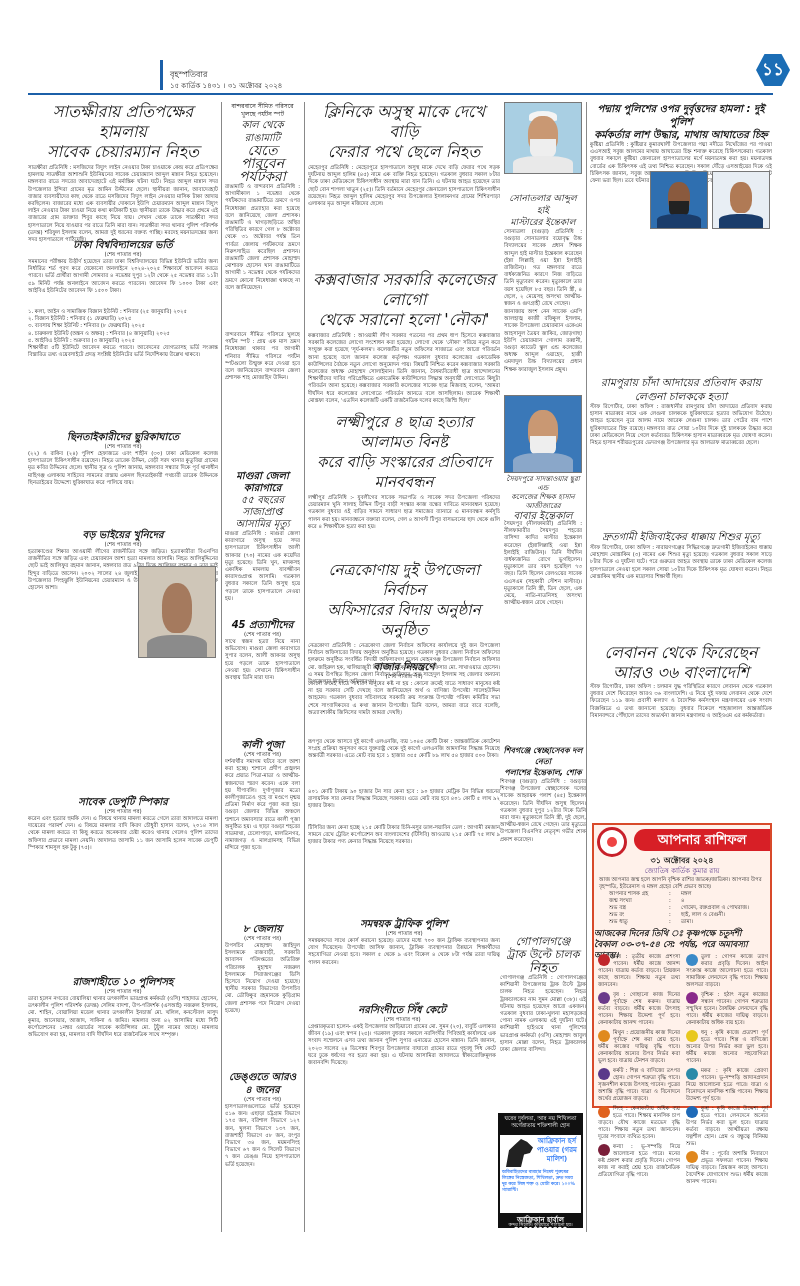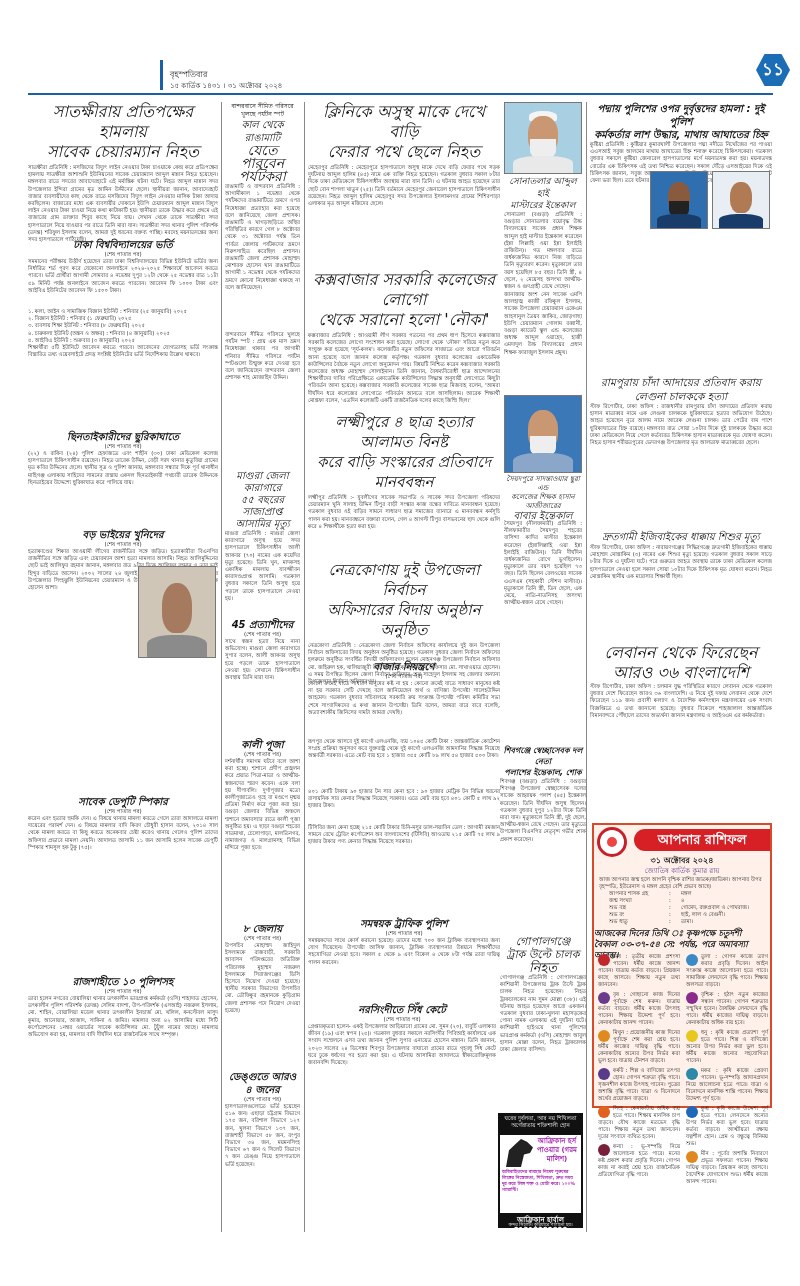--- a/index.html
+++ b/index.html
@@ -51,21 +51,21 @@
   .rashi-row .c { width: 12px; }
   .rashi-tithi { position: absolute; left: 0; top: 103px; width: 100%; text-align: left; font-size: 8.5px; font-style: italic; font-weight: bold; line-height: 11px; font-family: "DejaVu Sans", sans-serif; }
   .signs { position: absolute; left: 4px; top: 128px; width: 170px; display: flex; gap: 6px; }
   .sign-col { width: 82px; }
   .sign { font-size: 5.3px; line-height: 7px; margin-bottom: 3px; text-align: justify; font-family: "DejaVu Sans", sans-serif; }
   .sign-ic { float: left; width: 12px; height: 12px; border-radius: 50%; margin: 1px 3px 0 0; }
 
   
   .ad { position: absolute; left: 498px; top: 1113px; width: 85px; height: 115px; background: #111; color: #fff; font-family: "DejaVu Sans", sans-serif; }
   .ad-top { font-size: 5.5px; text-align: center; padding: 2px; line-height: 7px; }
-  .ad-mid { position: absolute; top: 22px; left: 2px; width: 81px; height: 78px; background: #fff; color: #a21caf; }
+  .ad-mid { position: absolute; top: 22px; left: 2px; width: 81px; height: 78px; background: #fff; color: #3b82f6; }
   .ad-horse { position: absolute; left: 3px; top: 4px; width: 30px; height: 28px; background: #222; clip-path: polygon(10% 100%, 20% 40%, 40% 20%, 60% 0, 80% 10%, 100% 30%, 90% 50%, 70% 55%, 60% 100%); }
   .ad-brand { position: absolute; left: 34px; top: 2px; width: 46px; font-size: 7px; font-weight: bold; text-align: center; line-height: 9px; }
   .ad-body { position: absolute; left: 2px; top: 34px; width: 77px; font-size: 4.5px; line-height: 6px; font-weight: bold; }
   .ad-phone { position: absolute; left: 0; top: 101px; width: 85px; font-size: 7px; font-weight: bold; text-align: center; }
   .ad-foot { position: absolute; left: 0; top: 109px; width: 85px; font-size: 4.5px; text-align: center; }
 </style>
 </head>
 <body>
 
 <div class="page">
@@ -130,21 +130,21 @@
 
   <div class="col" style="left:225px; top:102px; width:75px;">
     <div class="kicker">বান্দরবানে সীমিত পরিসরে খুলছে পর্যটন স্পট</div>
     <div class="hl hl-m" style="font-size:10px; line-height:13px;">কাল থেকে রাঙামাটি</div>
     <div class="hl hl-m" style="font-size:14px; line-height:13px;">যেতে পারবেন পর্যটকরা</div>
     <div class="body-text" style="height:148px; overflow:hidden;">রাঙামাটি ও বান্দরবান প্রতিনিধি : আগামীকাল ১ নভেম্বর থেকে পর্যটকদের রাঙামাটিতে ভ্রমণে ওপর নিষেধাজ্ঞা প্রত্যাহার করা হয়েছে বলে জানিয়েছে জেলা প্রশাসক। রাঙামাটি ও খাগড়াছড়িতে অস্থির পরিস্থিতির কারণে গেল ৮ অক্টোবর থেকে ৩১ অক্টোবর পর্যন্ত তিন পার্বত্য জেলায় পর্যটকদের ভ্রমণে নিরুৎসাহিত করেছিল প্রশাসন। রাঙামাটি জেলা প্রশাসক মোহাম্মদ মোশারফ হোসেন খান রাঙামাটিতে আগামী ১ নভেম্বর থেকে পর্যটকদের ভ্রমণে কোনো নিষেধাজ্ঞা থাকছে না বলে জানিয়েছেন।</div>
     <div class="body-text" style="height:95px; overflow:hidden;">বান্দরবানে সীমিত পরিসরে খুলছে পর্যটন স্পট : প্রায় এক মাস ভ্রমণ নিষেধাজ্ঞা থাকার পর আগামী শনিবার সীমিত পরিসরে পর্যটন স্পটগুলো উন্মুক্ত করে দেওয়া হবে বলে জানিয়েছেন বান্দরবান জেলা প্রশাসক শাহ মোজাহিদ উদ্দিন।</div>
   </div>
 
   <div class="col" style="left:225px; top:470px; width:75px;">
-    <div class="hl hl-m" style="font-size:10px; line-height:12px;">মাগুরা জেলা কারাগারে</div>
+    <div class="hl hl-m" style="font-size:10px; line-height:12px;font-weight:bold;">মাগুরা জেলা কারাগারে</div>
     <div class="hl hl-m" style="font-size:10px; line-height:12px;">৫৫ বছরের সাজাপ্রাপ্ত</div>
     <div class="hl hl-m" style="font-size:10px; line-height:12px;">আসামির মৃত্যু</div>
     <div class="body-text" style="height:110px; overflow:hidden;">মাগুরা প্রতিনিধি : মাগুরা জেলা কারাগারে অসুস্থ হয়ে সদর হাসপাতালে চিকিৎসাধীন আলী আকবর (৭০) নামের এক কয়েদির মৃত্যু হয়েছে। তিনি খুন, মাদকসহ একাধিক মামলায় যাবজ্জীবন কারাদণ্ডপ্রাপ্ত আসামি। গতকাল বুধবার সকালে তিনি অসুস্থ হয়ে পড়লে তাকে হাসপাতালে নেওয়া হয়।</div>
   </div>
 
   <div class="col" style="left:225px; top:618px; width:75px;">
     <div class="hl hl-s">45 প্রত্যাশীদের</div>
     <div class="cont">(শেষ পাতার পর)</div>
     <div class="body-text" style="height:100px; overflow:hidden;">সাথে স্বজন হত্যা নিয়ে নানা অভিযোগ। মাগুরা জেলা কারাগারে সুপার বলেন, আলী আকবর অসুস্থ হয়ে পড়লে তাকে হাসপাতালে নেওয়া হয়। সেখানে চিকিৎসাধীন অবস্থায় তিনি মারা যান।</div>
   </div>
@@ -175,21 +175,21 @@
     <div class="body-text" style="margin-top:2px; height:86px; overflow:hidden;">মেহেরপুর প্রতিনিধি : মেহেরপুরে হাসপাতালে অসুস্থ মাকে দেখে বাড়ি ফেরার পথে সড়ক দুর্ঘটনায় আব্দুল হালিম (৪৫) নামে এক ব্যক্তি নিহত হয়েছেন। গতকাল বুধবার সকাল ৮টার দিকে ঢাকা মেডিকেলে চিকিৎসাধীন অবস্থায় মারা যান তিনি। এ ঘটনায় আহত হয়েছেন তার ছোট বোন শাপলা খাতুন (২৫)। তিনি বর্তমানে মেহেরপুর জেনারেল হাসপাতালে চিকিৎসাধীন রয়েছেন। নিহত আব্দুল হালিম মেহেরপুর সদর উপজেলার ইসলামনগর গ্রামের শিশিরপাড়া এলাকার মৃত আব্দুল মজিদের ছেলে।</div>
   </div>
 
   <div class="col" style="left:504px; top:102px; width:78px;">
     <div class="photo" style="position:relative; width:78px; height:72px; background:#a9cfe3;">
       <div class="cap"></div>
         <div class="face"></div>
         <div class="beard"></div>
         <div class="shirt"></div>
     </div>
-    <div class="hl" style="font-size:9px; line-height:12px; margin-top:1px;">সোনাতলার আব্দুল হাই</div>
+    <div class="hl" style="font-size:9px; line-height:12px; margin-top:18px;">সোনাতলার আব্দুল হাই</div>
     <div class="hl" style="font-size:9px; line-height:12px;">মাস্টারের ইন্তেকাল</div>
     <div class="body-text" style="height:80px; overflow:hidden;">সোনাতলা (বগুড়া) প্রতিনিধি : বগুড়ার সোনাতলার বয়োবৃদ্ধ উচ্চ বিদ্যালয়ের সাবেক প্রধান শিক্ষক আব্দুল হাই মাস্টার ইন্তেকাল করেছেন (ইন্না লিল্লাহি ওয়া ইন্না ইলাইহি রাজিউন)। গত মঙ্গলবার রাতে বার্ধক্যজনিত কারণে নিজ বাড়িতে তিনি মৃত্যুবরণ করেন। মৃত্যুকালে তার বয়স হয়েছিল ৮৫ বছর। তিনি স্ত্রী, ৪ ছেলে, ২ মেয়েসহ অসংখ্য আত্মীয়-স্বজন ও গুণগ্রাহী রেখে গেছেন।</div>
     <div class="body-text" style="height:94px; overflow:hidden;">জানাজায় অংশ নেন সাবেক এমপি আলহাজ্ব কাজী রফিকুল ইসলাম, সাবেক উপজেলা চেয়ারম্যান একেএম আহসানুল তৈয়ব জাকির, জোড়গাছা ইউপি চেয়ারম্যান গোলাম রব্বানী, বগুড়া ক্যাডেট স্কুল এন্ড কলেজের অধ্যক্ষ আব্দুল ওয়াহেদ, হাজী এমদাদুল উচ্চ বিদ্যালয়ের প্রধান শিক্ষক ফারাজুল ইসলাম প্রমুখ।</div>
   </div>
 
   <div class="col" style="left:308px; top:270px; width:192px;">
     <div class="hl hl-l">কক্সবাজার সরকারি কলেজের লোগো</div>
     <div class="hl hl-l">থেকে সরানো হলো 'নৌকা'</div>
     <div class="body-text" style="margin-top:2px; height:86px; overflow:hidden;">কক্সবাজার প্রতিনিধি : আওয়ামী লীগ সরকার পতনের পর প্রথম ধাপ হিসেবে কক্সবাজার সরকারি কলেজের লোগো সংশোধন করা হয়েছে। লোগো থেকে 'নৌকা' সরিয়ে নতুন করে সংযুক্ত করা হয়েছে 'সূর্য-কলম'। কলেজটির নতুন অফিসের সাজাতে এবং আরো পরিবর্তন আনা হয়েছে বলে জানান কলেজ কর্তৃপক্ষ। গতকাল বুধবার কলেজের একাডেমিক কাউন্সিলের বৈঠকে নতুন লোগো অনুমোদন পায়। বিষয়টি নিশ্চিত করেন কক্সবাজার সরকারি কলেজের অধ্যক্ষ মোহাম্মদ সোলাইমান। তিনি জানান, বৈষম্যবিরোধী ছাত্র আন্দোলনের শিক্ষার্থীদের দাবির পরিপ্রেক্ষিতে একাডেমিক কাউন্সিলের সিদ্ধান্ত অনুযায়ী লোগোতে কিছুটা পরিবর্তন আনা হয়েছে। কক্সবাজার সরকারি কলেজের সাবেক ছাত্র মিজবাহ বলেন, 'আমরা দীর্ঘদিন ধরে কলেজের লোগোতে পরিবর্তন আনতে বলে আসছিলাম। আরেক শিক্ষার্থী মোস্তফা বলেন, 'এতদিন কলেজটি একটি রাজনৈতিক দলের কাছে জিম্মি ছিল।'</div>
   </div>

